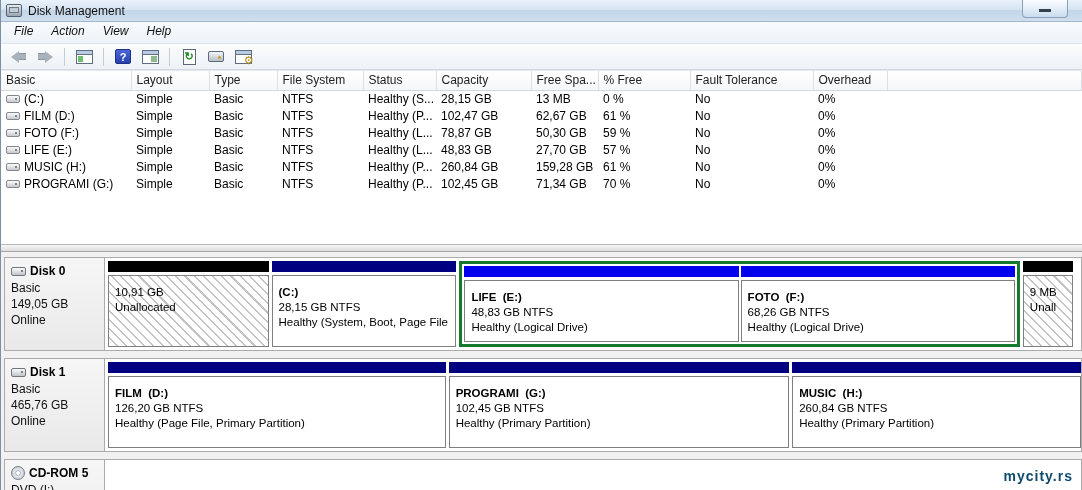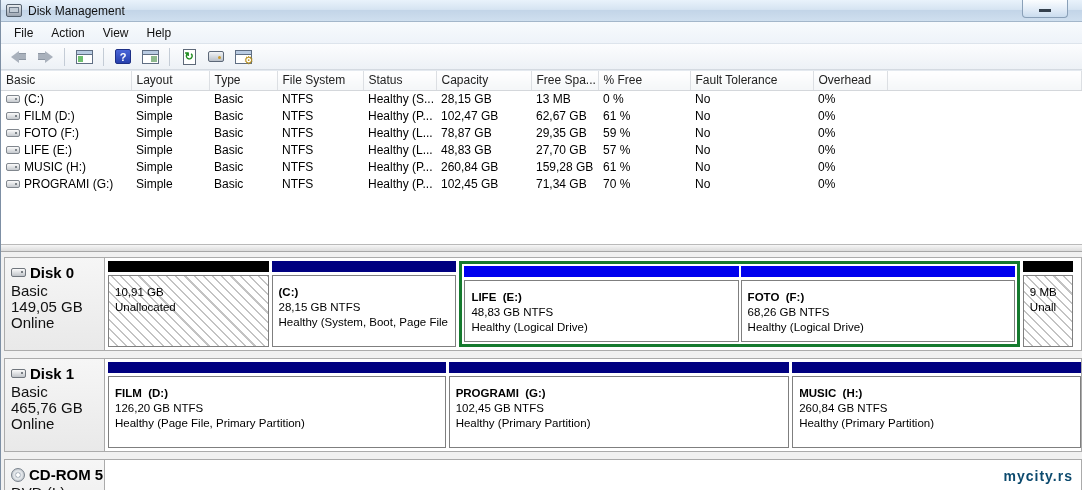--- a/index.html
+++ b/index.html
@@ -10,21 +10,21 @@
 
   
   .titlebar { height:22px; flex:0 0 22px; background:linear-gradient(#e9f2fb 0%, #d6e4f2 45%, #c3d5e8 50%, #cfdfef 100%); border-bottom:1px solid #a3b6ca; display:flex; align-items:center; padding-left:5px; position:relative; }
   .app-icon { width:16px; height:13px; background:linear-gradient(#e8ecf0,#9aa4b0); border:1px solid #55616e; border-radius:2px; position:relative; }
   .app-icon::after { content:""; position:absolute; left:2px; top:2px; right:2px; height:4px; background:#c2ccd6; border:1px solid #6b7887; }
   .title-text { margin-left:6px; font-size:12px; color:#111; }
   .win-btn { position:absolute; right:14px; top:0; width:46px; height:18px; background:linear-gradient(#fbfdff,#dfeaf6 60%,#cadcee); border:1px solid #8aa0b8; border-top:none; border-radius:0 0 4px 4px; display:flex; align-items:center; justify-content:center; }
   .min-glyph { width:12px; height:3px; background:#34404d; margin-top:4px; }
 
   
-  .menubar { height:22px; flex:0 0 22px; background:linear-gradient(#f7fafd,#eef3f9); border-bottom:1px solid #dde4ec; display:flex; align-items:center; padding-left:4px; }
+  .menubar { height:22px; flex:0 0 22px; background:linear-gradient(#f7fafd,#eef3f9); border-bottom:1px solid #dde4ec; display:flex; padding-left:4px;font-style:italic; }
   .menu-item { padding:2px 9px; font-size:12px; color:#111; cursor:default; }
 
   
   .toolbar { height:26px; flex:0 0 26px; background:linear-gradient(#fcfdfe,#edf1f6); border-bottom:1px solid #d4dae1; display:flex; align-items:center; padding-left:6px; gap:5px; }
   .tb-sep { width:1px; height:18px; background:#c4ccd6; margin:0 3px; }
   .tb-btn { width:22px; height:22px; display:flex; align-items:center; justify-content:center; }
   .arrow { display:flex; align-items:center; }
   .arrow .tip { width:0; height:0; border-top:6px solid transparent; border-bottom:6px solid transparent; }
   .arrow .shaft { width:7px; height:7px; background:#a9b1bc; border-top:1px solid #8d96a2; border-bottom:1px solid #8d96a2; }
   .arrow.left .tip { border-right:8px solid #a9b1bc; }
@@ -51,21 +51,21 @@
   .vol-cell { display:flex; align-items:center; gap:4px; }
   .drive-icon { flex:0 0 14px; width:14px; height:8px; background:linear-gradient(#fbfbfb,#c6cacf); border:1px solid #81878e; border-radius:2px; position:relative; }
   .drive-icon::after { content:""; position:absolute; right:2px; top:2px; width:2px; height:2px; background:#5d646b; border-radius:50%; }
 
   
   .splitter { flex:0 0 8px; background:linear-gradient(#f6f6f6,#dcdcdc); border-top:1px solid #b9b9b9; border-bottom:1px solid #a7a7a7; }
 
   
   .graphview { flex:1; background:#f1f1f1; padding:5px 0 0 3px; overflow:hidden; position:relative; }
   .disk-row { display:flex; height:94px; margin-bottom:7px; border:1px solid #ababab; background:#fff; }
-  .disk-head { flex:0 0 100px; width:100px; background:linear-gradient(#f6f6f6,#e9e9e9); border-right:1px solid #ababab; padding:6px 16px 0 6px; font-size:15px; }
+  .disk-head { flex:0 0 100px; width:100px; background:linear-gradient(#f6f6f6,#e9e9e9); border-right:1px solid #ababab; padding:6px 16px 0 6px; font-size:12px; }
   .disk-name { font-weight:bold; display:flex; align-items:center; gap:4px; margin-bottom:2px; white-space:nowrap; }
   .disk-line { line-height:16px; color:#111; white-space:nowrap; }
   .disk-icon { flex:0 0 15px; width:15px; height:9px; background:linear-gradient(#fbfbfb,#c0c4c9); border:1px solid #70767d; border-radius:2px; position:relative; }
   .disk-icon::after { content:""; position:absolute; right:2px; top:2px; width:2px; height:2px; background:#565c63; border-radius:50%; }
   .cd-icon { flex:0 0 14px; width:14px; height:14px; border-radius:50%; border:1px solid #7a838d;
     background:radial-gradient(circle, #ffffff 0 18%, #aab3bd 22%, #e8ebee 45%, #9aa3ad 100%); }
 
   .partitions { flex:1; display:flex; padding:3px 0 3px 3px; overflow:hidden; }
   .partition { display:flex; flex-direction:column; margin-right:3px; min-width:0; }
   .part-bar { flex:0 0 11px; height:11px; margin-bottom:3px; }
@@ -209,21 +209,21 @@
               <div class="vol-cell">
                 <span class="drive-icon"></span>
                 <span>FOTO (F:)</span>
               </div>
             </td>
             <td>Simple</td>
             <td>Basic</td>
             <td>NTFS</td>
             <td>Healthy (L...</td>
             <td>78,87 GB</td>
-            <td>29,35 GB</td>
+            <td>50,30 GB</td>
             <td>59 %</td>
             <td>No</td>
             <td>0%</td>
             <td></td>
           </tr>
           <tr>
             <td>
               <div class="vol-cell">
                 <span class="drive-icon"></span>
                 <span>LIFE (E:)</span>

